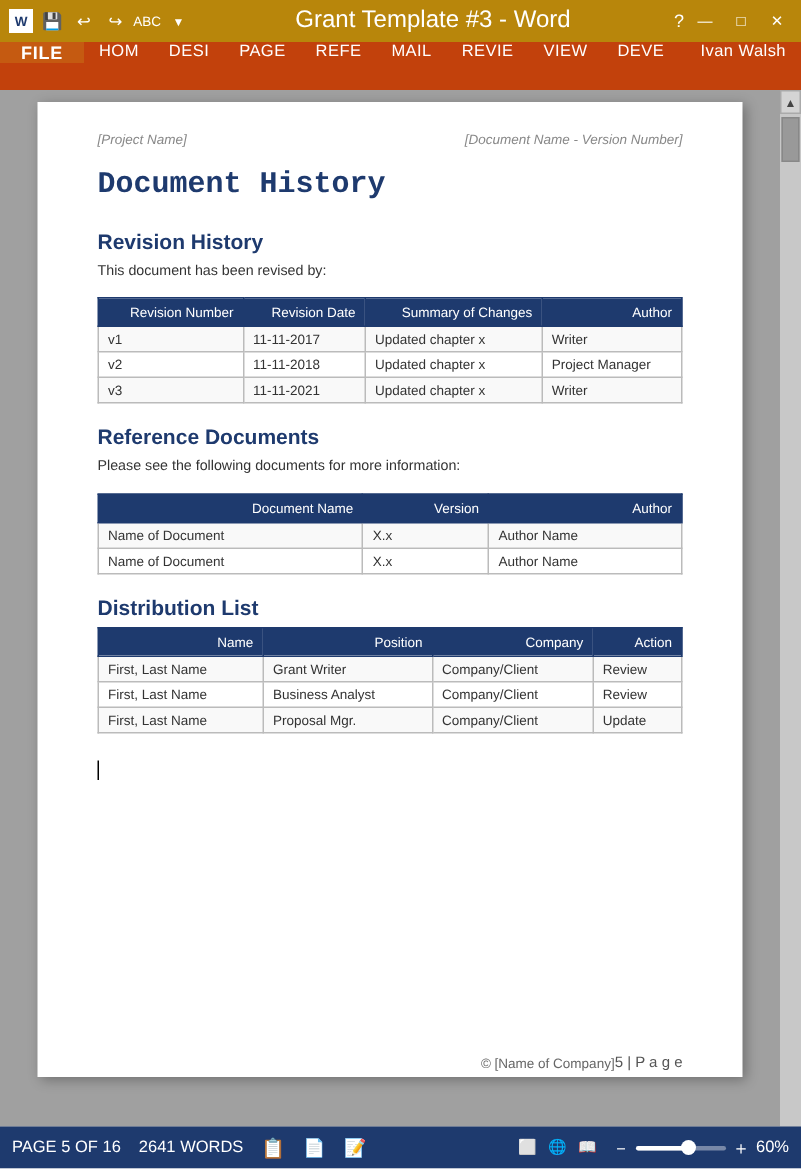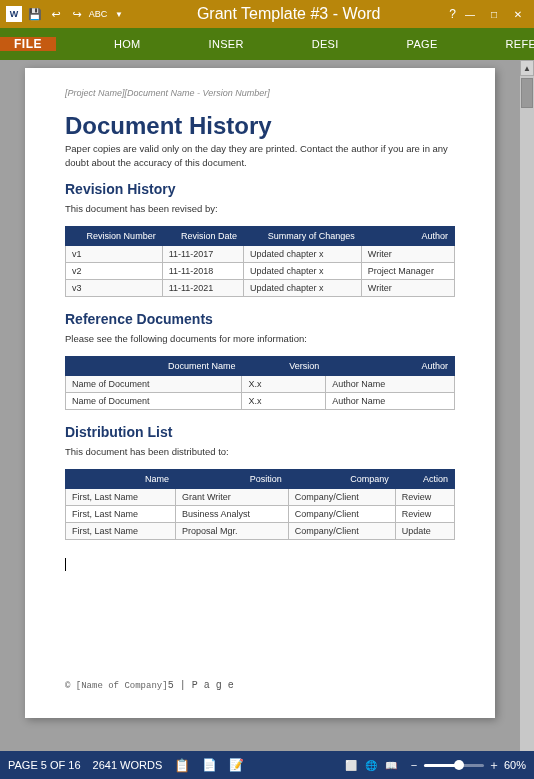--- a/index.html
+++ b/index.html
@@ -19,24 +19,24 @@
     .title-bar-icon { width: 16px; height: 16px; background: #fff; display: flex; align-items: center; justify-content: center; font-size: 9px; color: #1e3a6e; font-weight: bold; }
     .tb-btn { width: 20px; height: 16px; background: transparent; border: none; color: white; font-size: 10px; cursor: pointer; display: flex; align-items: center; justify-content: center; }
     .title-text { color: white; font-size: 16px; flex: 1; text-align: center; }
     .quick-access { display: flex; align-items: center; gap: 3px; }
     .qa-btn { width: 18px; height: 18px; display: flex; align-items: center; justify-content: center; color: white; font-size: 11px; cursor: pointer; }
     .title-bar-right { display: flex; align-items: center; gap: 4px; }
     .help-btn { color: white; font-size: 12px; cursor: pointer; }
 
     
     .ribbon-tabs {
-      background: #4d7c0f;
+      background: #c2410c;
       height: 32px;
       display: flex;
-      align-items: center;
+      align-items: flex-start;
       flex-shrink: 0;
     }
     .file-tab {
       background: #c55a11;
       color: white;
       padding: 0 14px;
       font-size: 12px;
       font-weight: bold;
       display: flex;
       align-items: center;
@@ -44,21 +44,20 @@
       letter-spacing: 0.5px;
     }
     .ribbon-tab {
       color: white;
       padding: 0 10px;
       font-size: 11px;
       display: flex;
       align-items: center;
       cursor: pointer;
       letter-spacing: 0.3px;
-      margin-left: 48px;
     }
     .ribbon-tab.user {
       margin-left: auto;
       font-size: 11px;
     }
 
     
     .main-area {
       display: flex;
       flex: 1;
@@ -98,32 +97,34 @@
       background: white;
       width: 470px;
       min-height: 650px;
       padding: 20px 40px 30px 40px;
       box-shadow: 2px 2px 8px rgba(0,0,0,0.3);
       position: relative;
     }
 
     .page-header {
       display: flex;
+      justify-content: space-between;
       color: #888;
       font-size: 9px;
       margin-bottom: 14px;
       font-style: italic;
     }
 
     .doc-title {
-      font-size: 24px;
+      font-size: 20px;
       color: #1e3a6e;
       font-weight: bold;
-      margin-bottom: 2px;
+      margin-bottom: 18px;
       border-bottom: none;
+      font-family: Liberation Mono, monospace;
     }
 
     .doc-para {
       font-size: 9.5px;
       color: #333;
       line-height: 1.5;
       margin-bottom: 10px;
     }
 
     .section-title {
@@ -151,28 +152,27 @@
     .doc-table td {
       padding: 3px 6px;
       border: 1px solid #bbb;
       color: #333;
     }
     .doc-table tr:nth-child(odd) td { background: #f9f9f9; }
     .doc-table tr:nth-child(even) td { background: #fff; }
 
     .page-footer {
       position: absolute;
-      bottom: 27px;
+      bottom: 4px;
       width: calc(100% - 80px);
       display: flex;
-      justify-content: flex-start;
+      justify-content: flex-end;
       align-items: flex-end;
       font-size: 9px;
       color: #666;
-      font-family: Liberation Mono, monospace;
     }
     .page-num { text-align: right; font-size: 10px; color: #555; }
 
     .cursor-line {
       width: 1px;
       height: 13px;
       background: #000;
       display: inline-block;
       margin-top: 4px;
     }
@@ -240,21 +240,20 @@
     <div class="help-btn">?</div>
     <div class="tb-btn">—</div>
     <div class="tb-btn">□</div>
     <div class="tb-btn close">✕</div>
   </div>
 </div>
 
 <div class="ribbon-tabs">
   <div class="file-tab">FILE</div>
   <div class="ribbon-tab">HOM</div>
-  <div class="ribbon-tab">INSER</div>
   <div class="ribbon-tab">DESI</div>
   <div class="ribbon-tab">PAGE</div>
   <div class="ribbon-tab">REFE</div>
   <div class="ribbon-tab">MAIL</div>
   <div class="ribbon-tab">REVIE</div>
   <div class="ribbon-tab">VIEW</div>
   <div class="ribbon-tab">DEVE</div>
   <div class="ribbon-tab user">
     <span>Ivan Walsh</span>
 
@@ -264,21 +263,20 @@
 <div class="main-area">
   <div class="doc-canvas">
     <div class="page">
 
       <div class="page-header">
         <span>[Project Name]</span>
         <span>[Document Name - Version Number]</span>
       </div>
 
       <div class="doc-title">Document History</div>
-      <div class="doc-para">Paper copies are valid only on the day they are printed. Contact the author if you are in any doubt about the accuracy of this document.</div>
 
       <div class="section-title">Revision History</div>
       <div class="doc-para">This document has been revised by:</div>
       <table class="doc-table">
         <thead>
           <tr>
             <th>Revision Number</th>
             <th>Revision Date</th>
             <th>Summary of Changes</th>
             <th>Author</th>
@@ -324,21 +322,20 @@
             </tr>
             <tr>
               <td>Name of Document</td>
               <td>X.x</td>
               <td>Author Name</td>
             </tr>
           </tbody>
       </table>
 
       <div class="section-title">Distribution List</div>
-      <div class="doc-para">This document has been distributed to:</div>
       <table class="doc-table">
         <thead>
           <tr>
             <th>Name</th>
             <th>Position</th>
             <th>Company</th>
             <th>Action</th>
           </tr>
         </thead>
         <tbody id="distribution-tbody">

